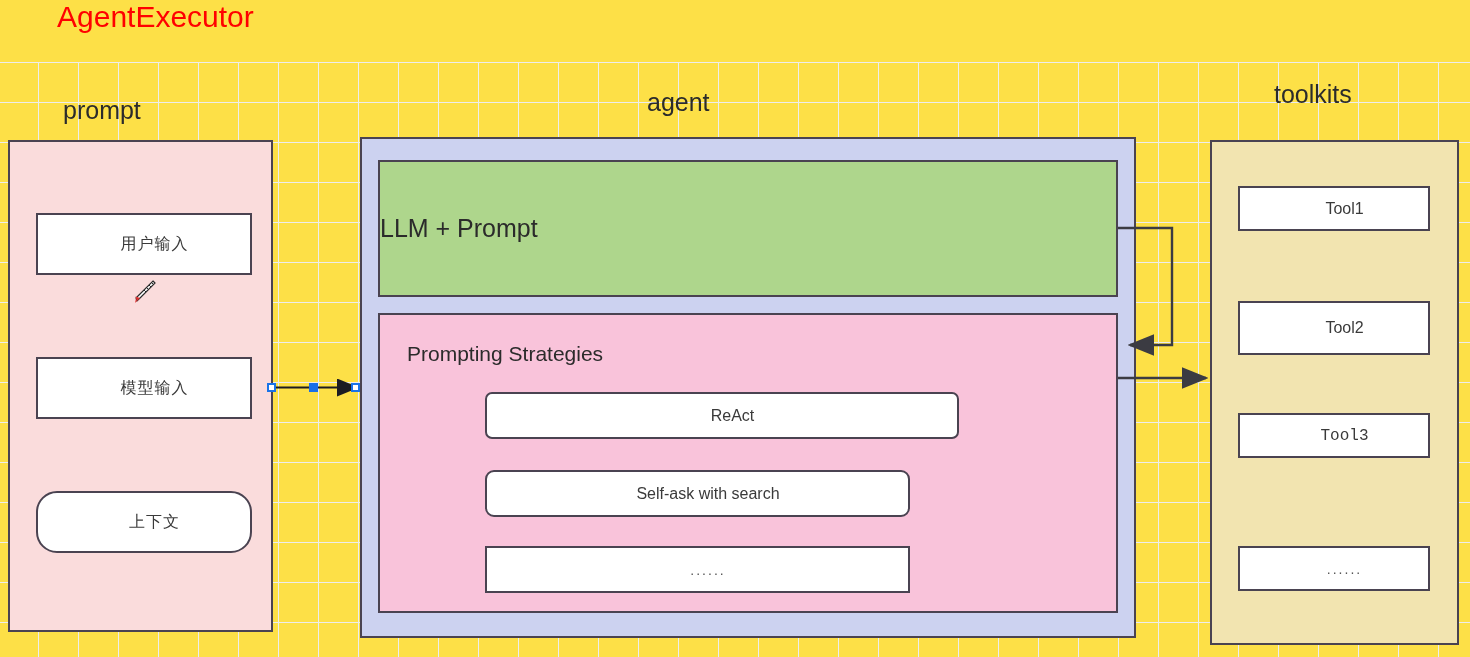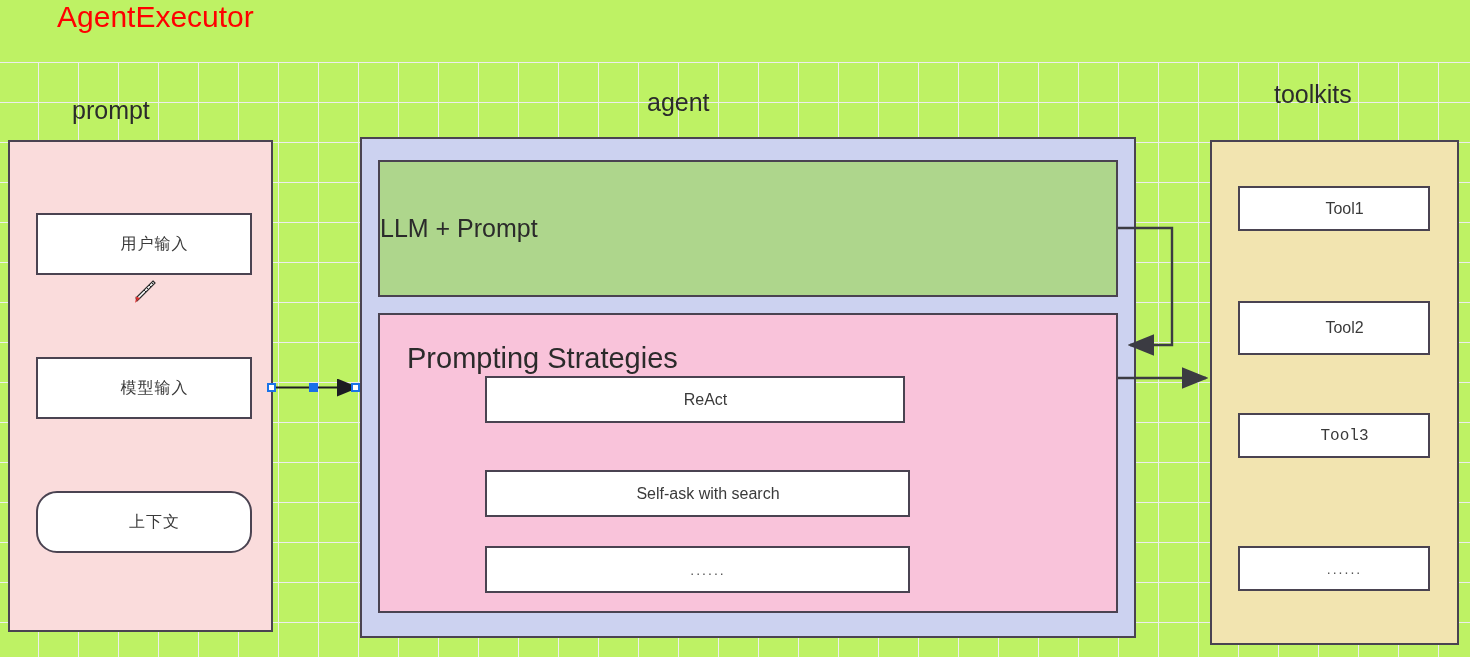--- a/index.html
+++ b/index.html
@@ -4,21 +4,21 @@
 <style>
   html, body {
     margin: 0;
     padding: 0;
     background: #ffffff;
   }
   #canvas {
     position: relative;
     width: 1470px;
     height: 657px;
-    background: #bef264;
+    background: #fde047;
     font-family: "Liberation Sans", sans-serif;
     overflow: hidden;
   }
   
   #grid {
     position: absolute;
     left: 0;
     top: 62px;
     width: 1470px;
     height: 595px;
@@ -38,21 +38,21 @@
     letter-spacing: 0px;
     white-space: nowrap;
   }
   
   .caption {
     position: absolute;
     font-size: 25px;
     color: #2b2b2b;
     white-space: nowrap;
   }
-  #cap-prompt   { left: 72px;   top: 96px; text-align: center; }
+  #cap-prompt   { left: 63px;   top: 96px; text-align: center; }
   #cap-agent    { left: 647px;  top: 88px; }
   #cap-toolkits { left: 1274px; top: 80px; }
 
   
   .container {
     position: absolute;
     border: 2px solid #4a4351;
     box-sizing: border-box;
   }
   #box-prompt {
@@ -104,26 +104,26 @@
   #panel-strategies {
     position: absolute;
     left: 378px; top: 313px; width: 740px; height: 300px;
     background: #f9c3da;
     border: 2px solid #4a4351;
     box-sizing: border-box;
   }
   #panel-strategies-title {
     position: absolute;
     left: 27px; top: 27px;
-    font-size: 29px;
+    font-size: 21px;
     color: #2b2b2b;
     white-space: nowrap;
   }
-  #s-item-0 { left: 485px; top: 376px; width: 420px; height: 47px; }
-  #s-item-1 { left: 485px; top: 470px; width: 425px; height: 47px; }
+  #s-item-0 { left: 485px; top: 392px; width: 474px; height: 47px; border-radius: 7px; }
+  #s-item-1 { left: 485px; top: 470px; width: 425px; height: 47px; border-radius: 9px; }
   #s-item-2 { left: 485px; top: 546px; width: 425px; height: 47px; }
 
   
   #t-item-0 { left: 1238px; top: 186px; width: 192px; height: 45px; }
   #t-item-1 { left: 1238px; top: 301px; width: 192px; height: 54px; }
   #t-item-2 { left: 1238px; top: 413px; width: 192px; height: 45px; font-family: Liberation Mono, monospace; }
   #t-item-3 { left: 1238px; top: 546px; width: 192px; height: 45px; }
 
   
   #connectors {

